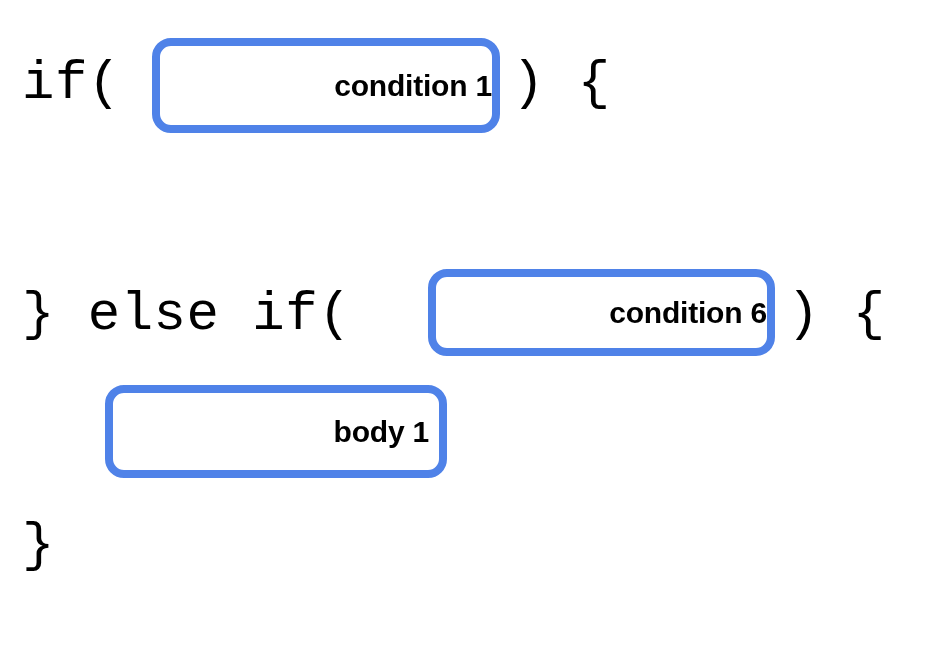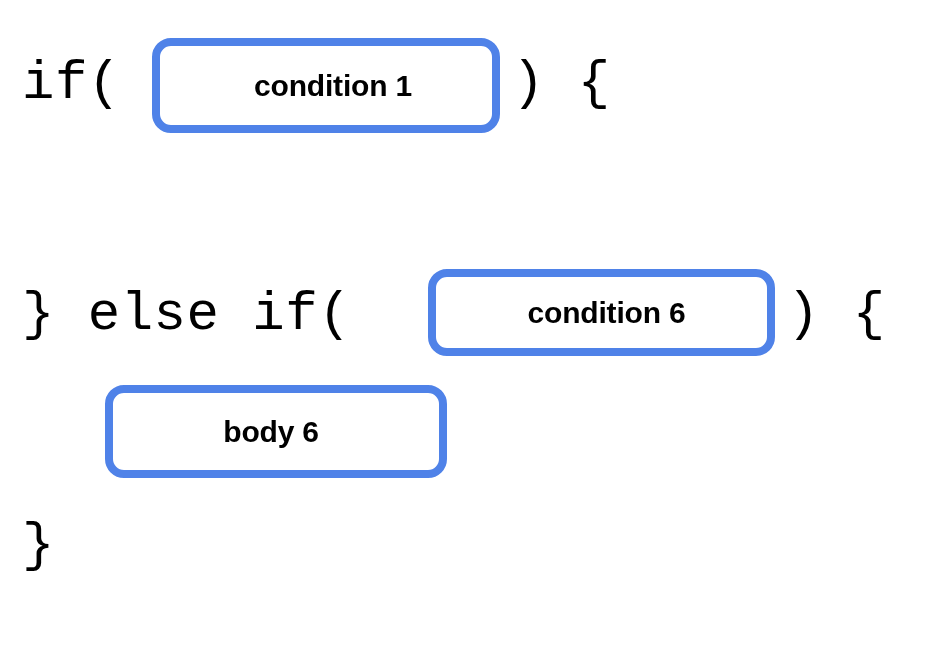--- a/index.html
+++ b/index.html
@@ -34,21 +34,21 @@
   .slot {
     position: absolute;
     box-sizing: border-box;
     background: #ffffff;
     border-style: solid;
     border-width: 8px;
     border-color: #4f82e8;
     border-radius: 19px;
     display: flex;
     align-items: center;
-    justify-content: center;
+    justify-content: flex-end;
   }
 
   .slot-label {
     font-family: "Liberation Sans", "DejaVu Sans", sans-serif;
     font-size: 30px;
     font-weight: 700;
     color: #000000;
     line-height: 1;
     white-space: nowrap;
     letter-spacing: -0.2px;
@@ -91,18 +91,18 @@
 
   <span class="code" id="row-elseif-keyword">} else if(</span>
 
   <div class="slot" id="slot-condition-2">
     <span class="slot-label slot-condition-2-label">condition 6</span>
   </div>
 
   <span class="code" id="row-elseif-close">) {</span>
 
   <div class="slot" id="slot-body-2">
-    <span class="slot-label slot-body-2-label">body 6</span>
+    <span class="slot-label slot-body-2-label">body 1</span>
   </div>
 
   <span class="code" id="row-end-brace">}</span>
 
 </div>
 
 </body></html>

